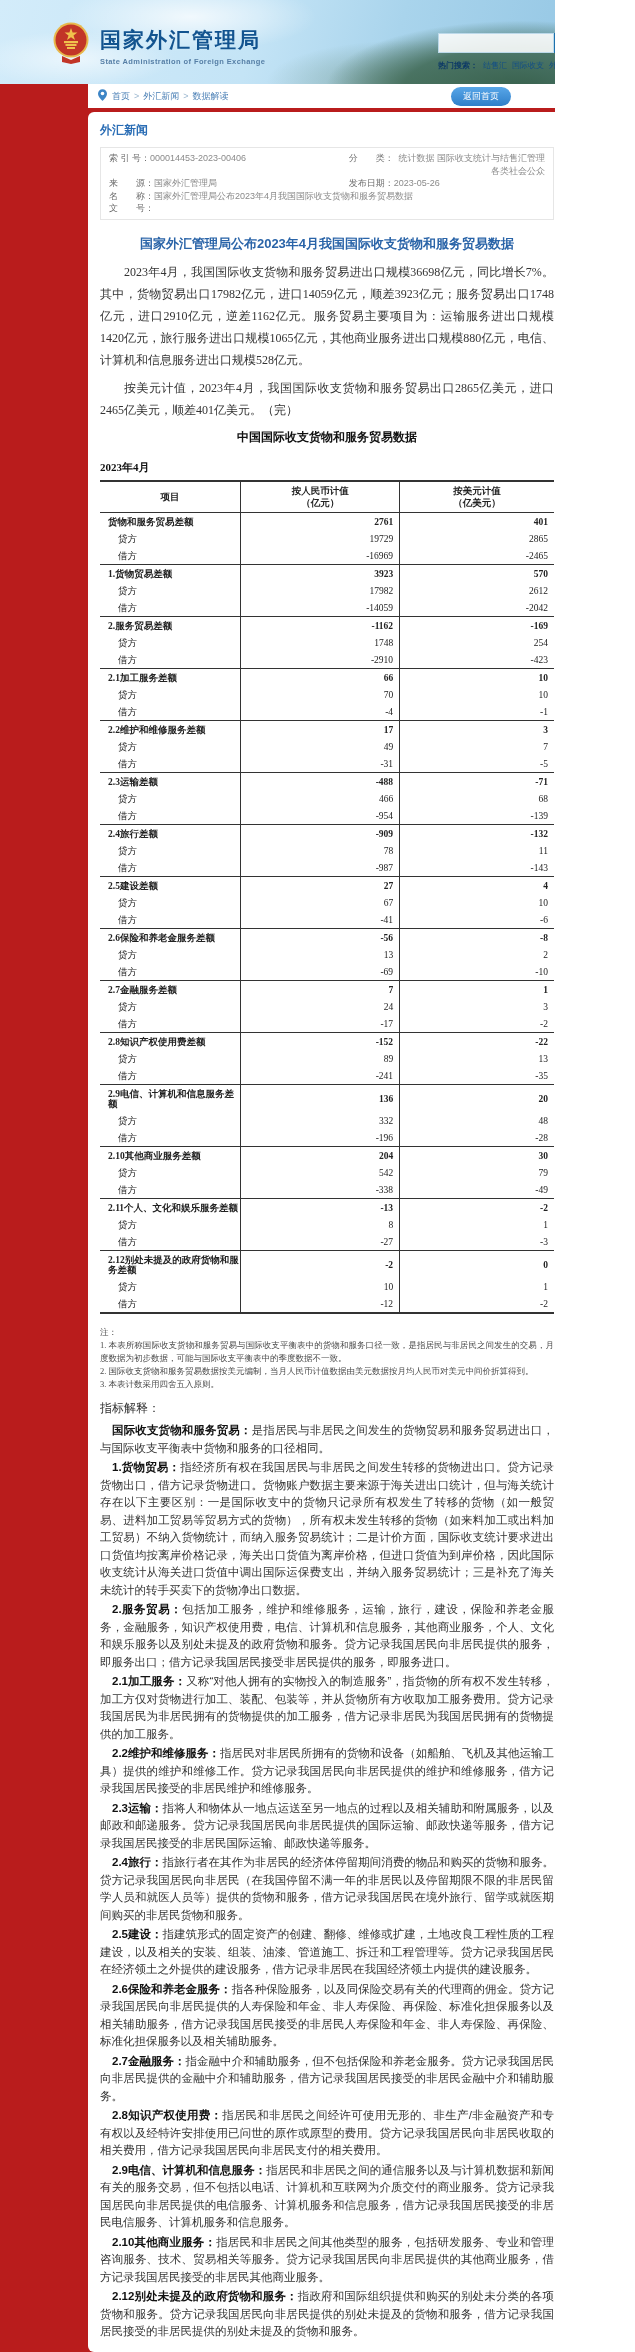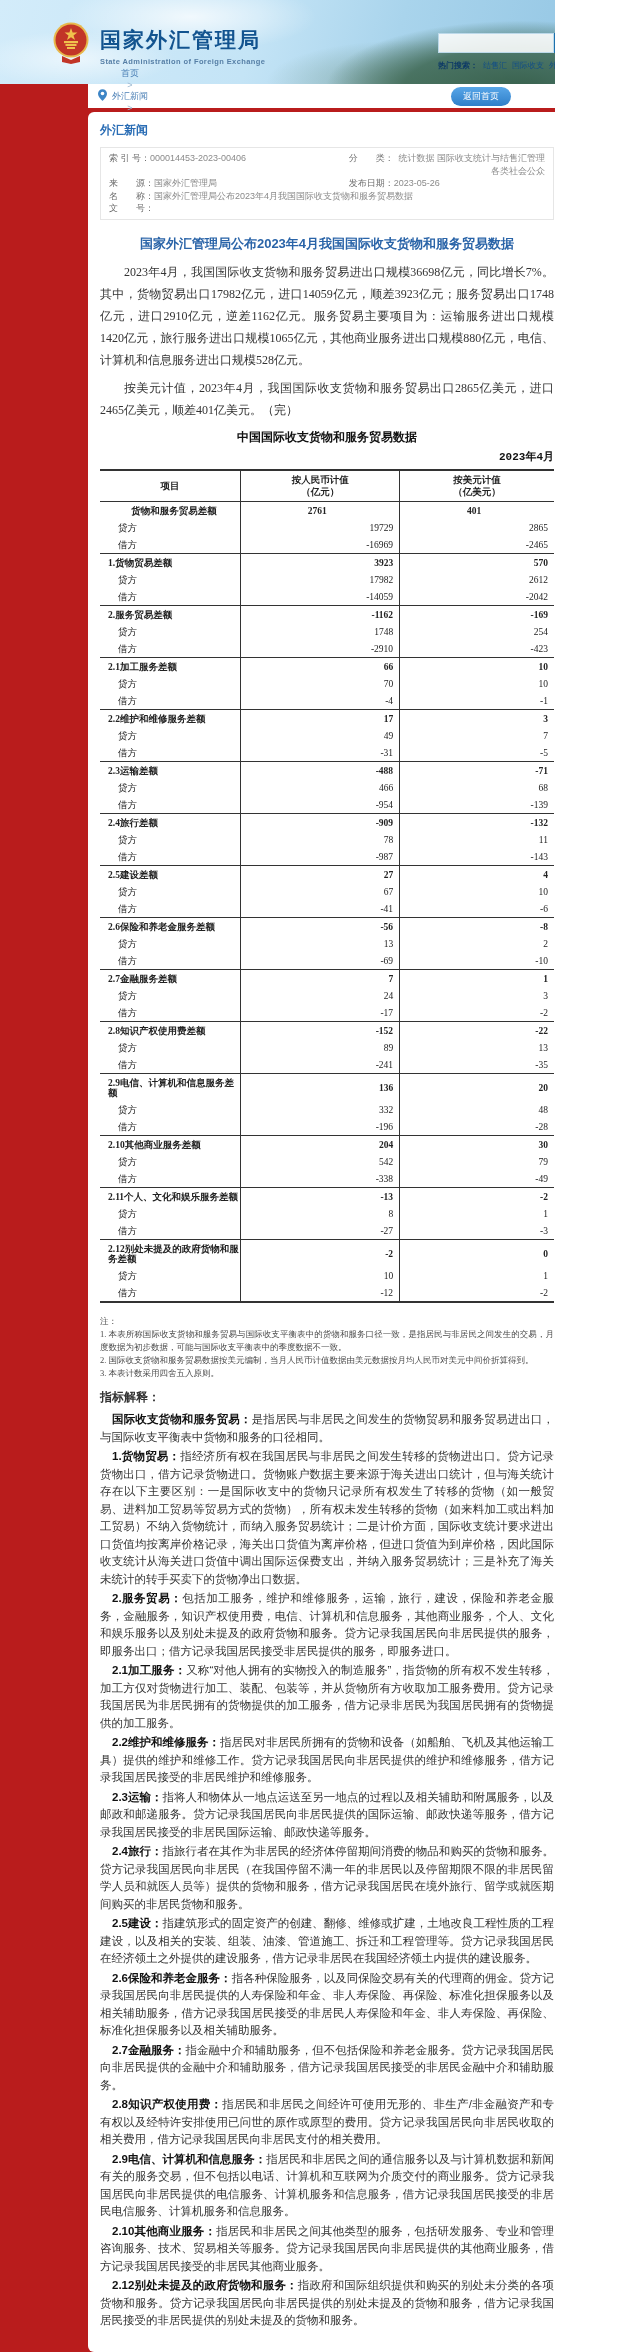--- a/index.html
+++ b/index.html
@@ -24,21 +24,21 @@
     box-sizing:border-box;outline:none;font-size:9px;padding:0 5px;color:#336;}
   .search-btn{width:30px;height:20px;border:none;background:#1d71ad;cursor:pointer;display:flex;align-items:center;justify-content:center;padding:0;}
   .hot-row{position:absolute;left:438px;top:60px;font-size:8px;color:#0d3a66;white-space:nowrap;}
   .hot-label{font-weight:bold;color:#0d3a66;}
   .hot-link{color:#124e86;text-decoration:none;margin-left:5px;cursor:pointer;}
 
   
   .crumb-bar{position:absolute;left:88px;right:0;top:84px;height:24px;background:#ffffff;
     display:flex;align-items:center;padding:0 10px;box-sizing:border-box;}
   .pin{flex:0 0 auto;margin-right:5px;}
-  .crumbs{font-size:9px;color:#4a7fb5;display:flex;align-items:center;flex-direction:column;}
+  .crumbs{font-size:9px;color:#4a7fb5;display:flex;align-items:center;}
   .crumb{color:#4a7fb5;text-decoration:none;cursor:pointer;}
   .sep{margin:0 4px;color:#9ab6cf;}
   .back-home{margin-left:auto;margin-right:34px;padding:3px 12px;border:none;border-radius:11px;
     background:linear-gradient(#58a6e8,#2f7fc9);color:#fff;font-size:9px;cursor:pointer;}
 
   
   .side-panel{position:absolute;right:0;top:112px;width:60px;height:108px;background:#eaf4fb;border-radius:10px 0 0 10px;}
 
   
   .card{position:absolute;left:88px;top:112px;width:478px;height:2240px;background:#fff;border-radius:6px;
@@ -50,39 +50,39 @@
   .meta-cell.c2{flex-basis:45%;}
   .meta-cell.wide{flex-basis:100%;}
   .meta-label{color:#6e6e6e;white-space:pre;}
   .meta-value{color:#8a8a8a;}
 
   .art-title{font-size:13px;font-weight:bold;color:#2a64a8;text-align:center;margin:14px 18px 8px;line-height:1.5;}
   .para{font-size:12px;line-height:22px;color:#333;text-align:justify;text-indent:2em;margin:6px 0;
     font-family:"Liberation Serif",serif;}
 
   .tbl-title{text-align:center;font-weight:bold;font-size:12px;margin-top:8px;color:#111;font-family:"Liberation Serif",serif;}
-  .tbl-sub{text-align:right;font-weight:bold;font-size:11px;margin-top:3px;color:#111;font-family:Liberation Mono, monospace;}
+  .tbl-sub{text-align:left;font-weight:bold;font-size:11px;margin-top:14px;color:#111;font-family:Liberation Serif, serif;}
   .trade-table{width:100%;border-collapse:collapse;margin-top:5px;font-family:"Liberation Serif",serif;color:#222;
     border-top:2px solid #333;border-bottom:2px solid #333;}
   .trade-table th{font-size:9.5px;font-weight:bold;border-bottom:1px solid #333;padding:3px 0;line-height:12px;}
   .trade-table th.c1{width:31%;}
   .trade-table th.c2,.trade-table td:nth-child(2){border-left:1px solid #333;width:35%;}
   .trade-table th.c3,.trade-table td:nth-child(3){border-left:1px solid #333;width:34%;}
   .trade-table td{font-size:9.5px;line-height:10px;padding:3.5px 6px 3.5px 0;}
   .trade-table td.item{padding-left:8px;padding-right:0;}
   .trade-table td.num{text-align:right;}
   .trade-table tr.grp td{font-weight:bold;border-top:1px solid #333;}
-  .trade-table tbody tr.grp:first-child td{border-top:0;text-align:center;}
+  .trade-table tbody tr.grp:first-child td{border-top:0;}
   .trade-table tr.sub td.item{padding-left:18px;}
 
   .notes{margin-top:12px;font-size:8.5px;color:#4a4a4a;line-height:13px;font-family:"Liberation Serif",serif;}
   .note-item{text-align:justify;}
 
   .explain{margin-top:9px;}
-  .explain-title{font-size:12px;font-weight:bold;color:#333;margin-bottom:5px;}
+  .explain-title{font-size:12px;font-weight:normal;color:#333;margin-bottom:5px;}
   .exp{font-size:11.5px;line-height:17.5px;color:#333;text-align:justify;text-indent:12px;margin:0 0 2px;}
   .exp b{color:#111;}
 </style>
 </head>
 <body>
 
 <div class="page">
 
   <header class="banner">
     <div class="banner-art"></div>

